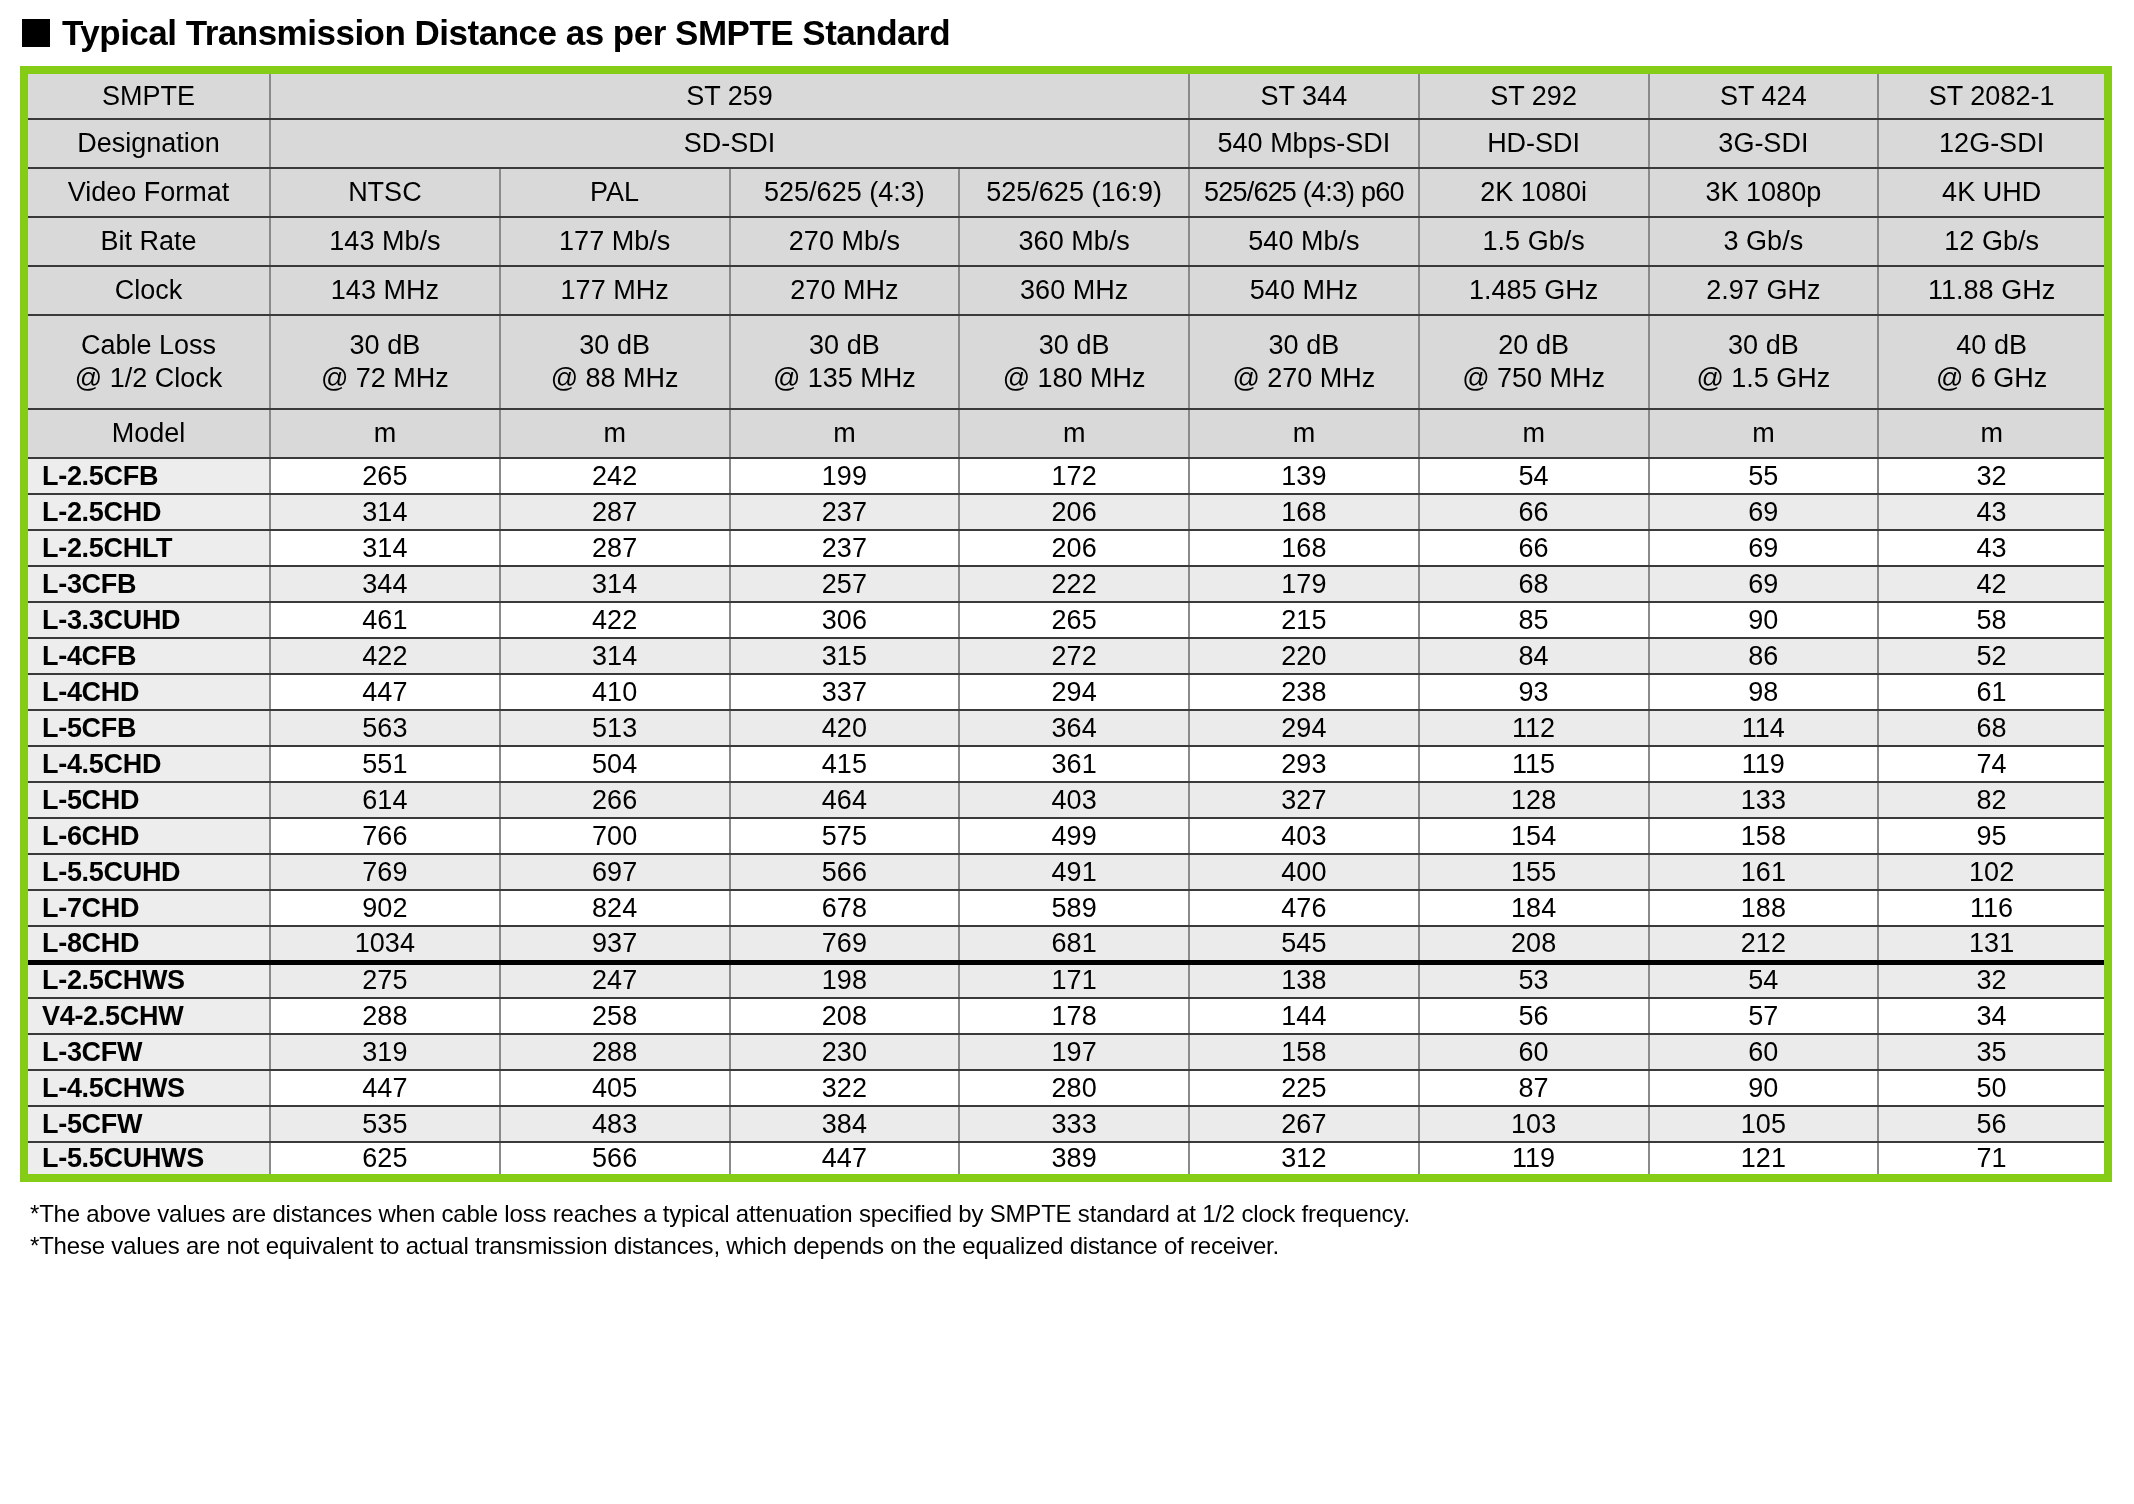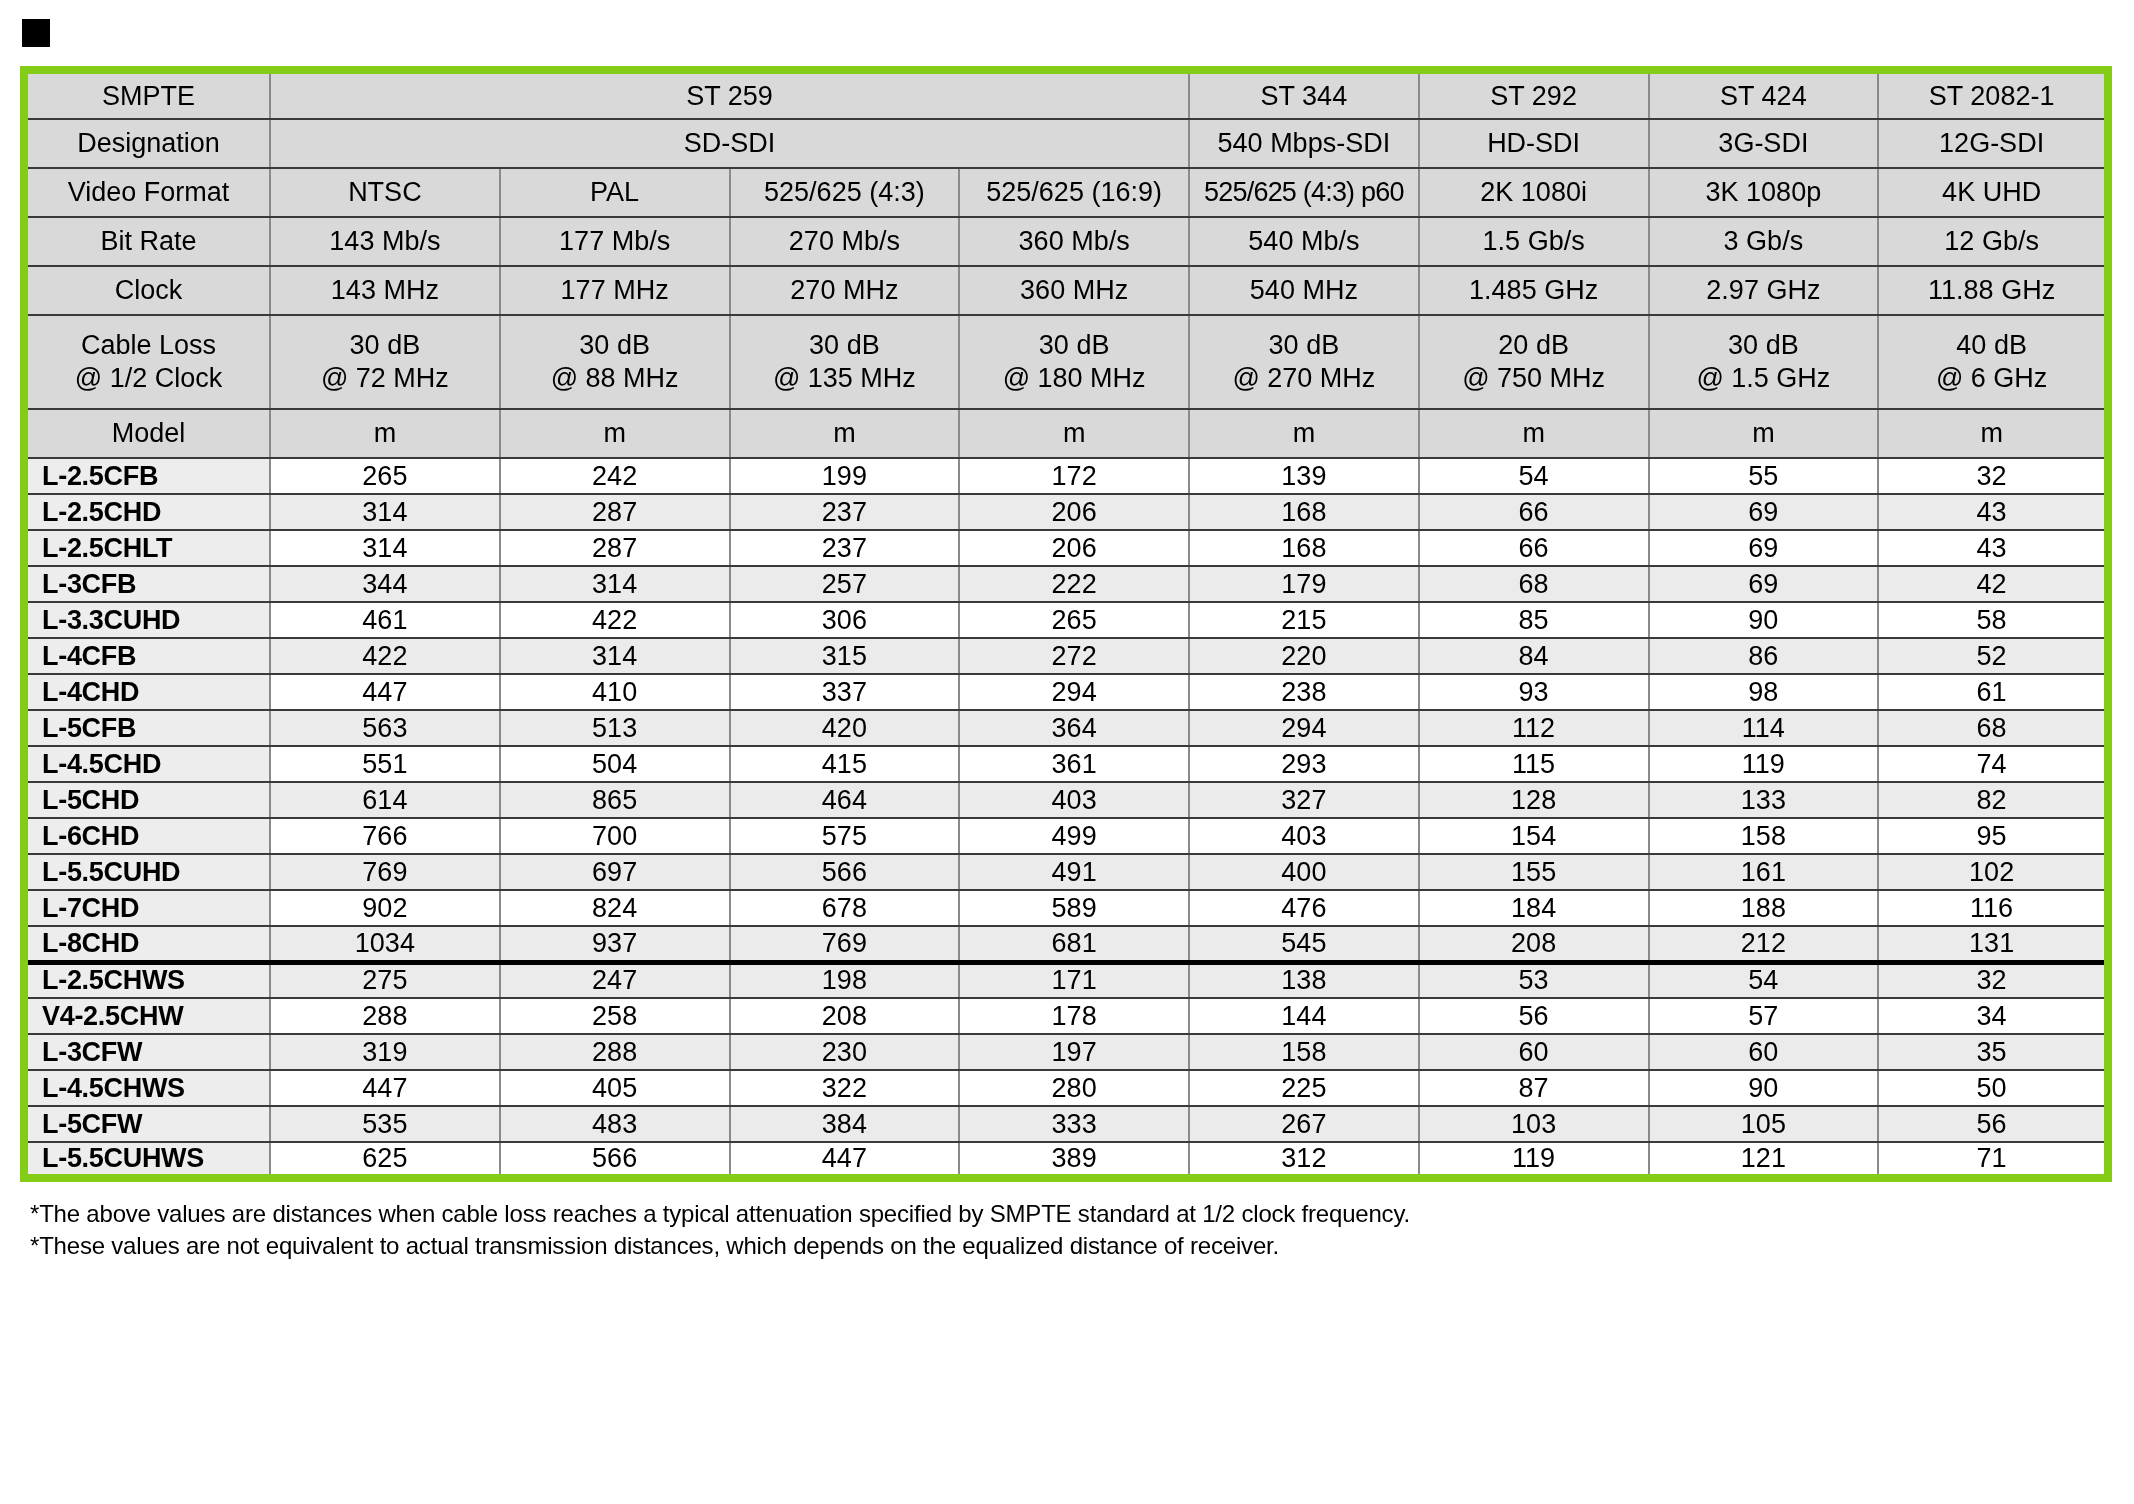--- a/index.html
+++ b/index.html
@@ -92,20 +92,21 @@
     white-space: nowrap;
   }
 </style>
 </head>
 <body>
 
 <div class="page">
 
   <div class="title-row">
     <span class="title-square"></span>
+    <span class="title-text">Typical Transmission Distance as per SMPTE Standard</span>
   </div>
 
   <table class="smpte-table">
     <colgroup>
       <col class="model-col">
       <col>
         <col>
         <col>
         <col>
         <col>
@@ -291,21 +292,21 @@
           <td class="value-cell">415</td>
           <td class="value-cell">361</td>
           <td class="value-cell">293</td>
           <td class="value-cell">115</td>
           <td class="value-cell">119</td>
           <td class="value-cell">74</td>
         </tr>
         <tr class="alt">
           <th class="model-cell">L-5CHD</th>
           <td class="value-cell">614</td>
-          <td class="value-cell">865</td>
+          <td class="value-cell">266</td>
           <td class="value-cell">464</td>
           <td class="value-cell">403</td>
           <td class="value-cell">327</td>
           <td class="value-cell">128</td>
           <td class="value-cell">133</td>
           <td class="value-cell">82</td>
         </tr>
         <tr>
           <th class="model-cell">L-6CHD</th>
           <td class="value-cell">766</td>

